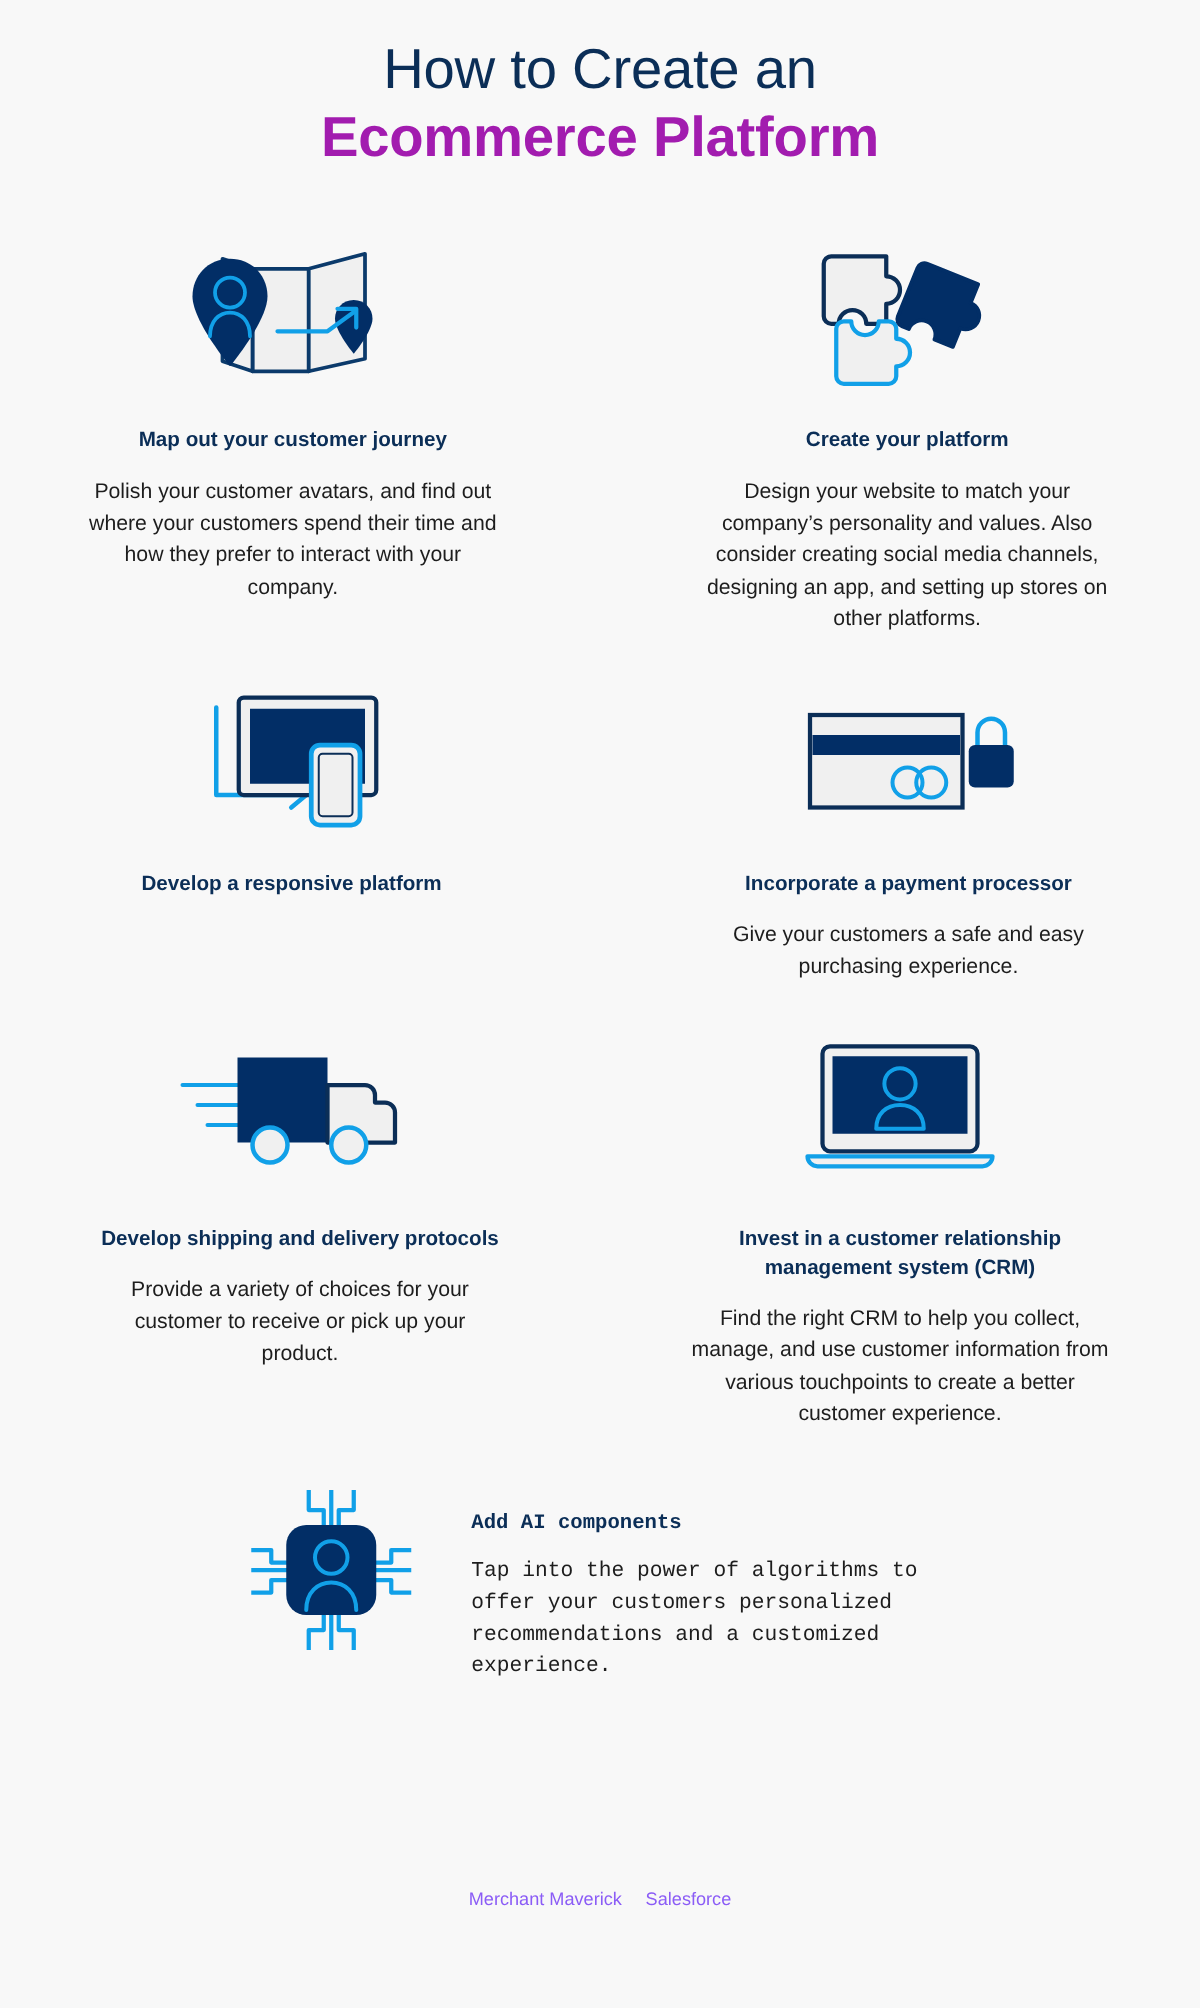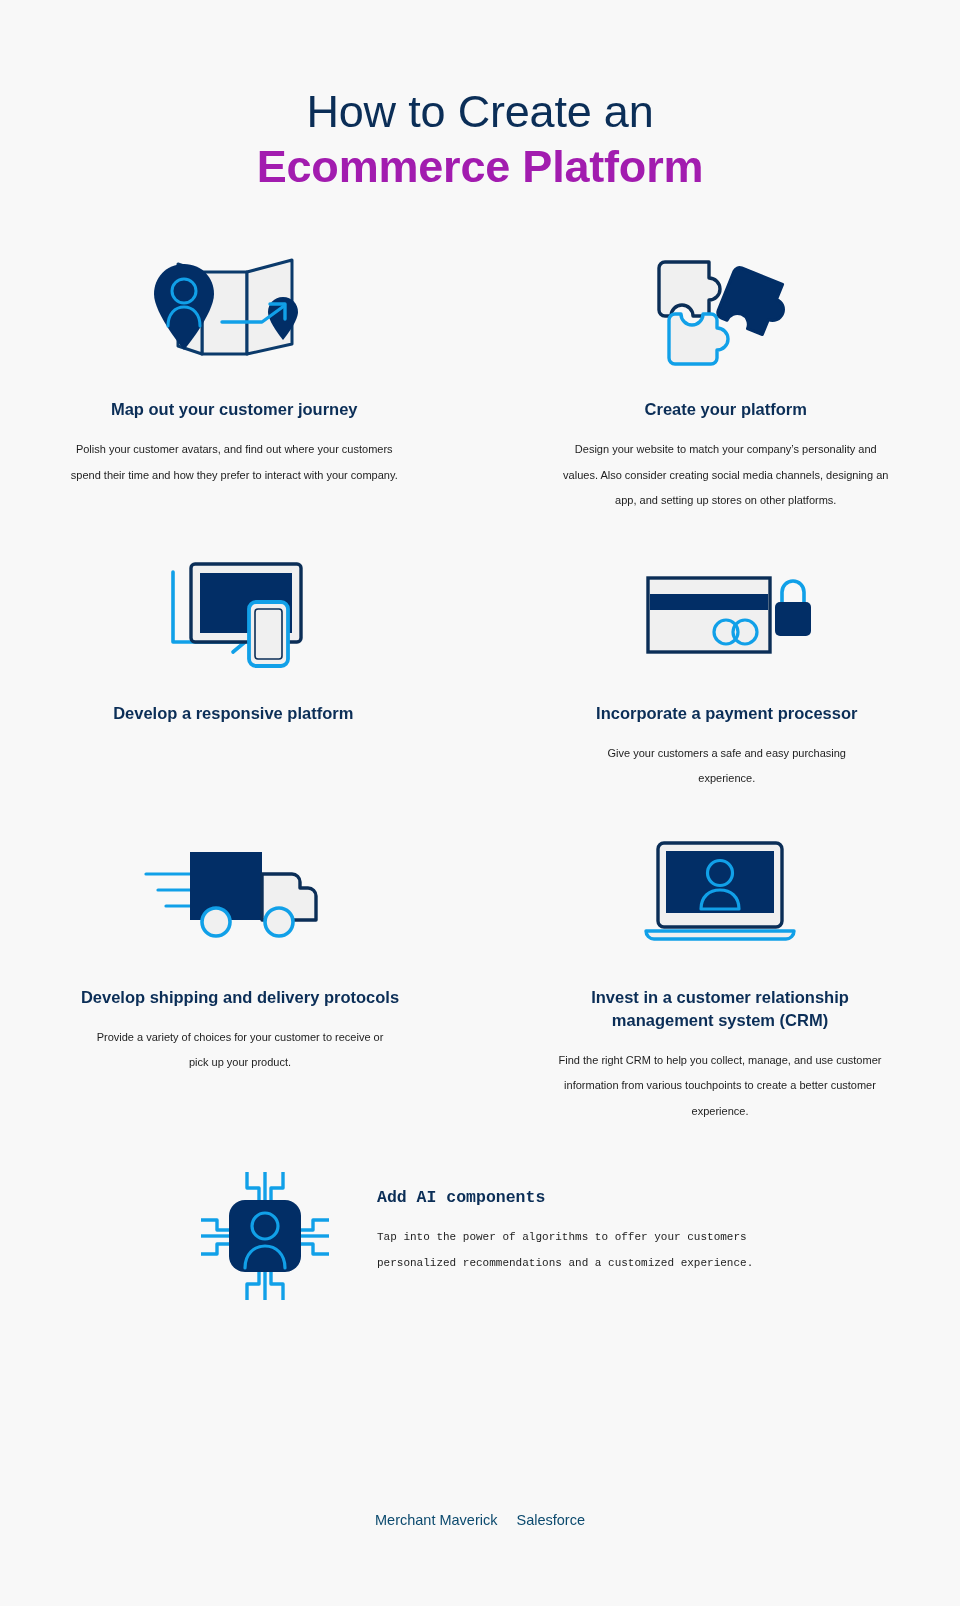--- a/index.html
+++ b/index.html
@@ -14,21 +14,21 @@
   .page {
     position: relative;
     width: 960px;
     height: 1606px;
     background: #f8f8f8;
     overflow: hidden;
   }
 
   
   .title-block {
-    padding-top: 86px;
+    padding-top: 29px;
     text-align: center;
   }
   .title-line-1 {
     font-size: 45px;
     line-height: 52px;
     font-weight: 400;
     color: #0b2e57;
     letter-spacing: -0.2px;
   }
   .title-line-2 {
@@ -66,21 +66,21 @@
   .step-heading {
     font-size: 16.5px;
     font-weight: 700;
     color: #0b2e57;
     text-align: center;
     line-height: 23px;
     margin-top: 18px;
     max-width: 340px;
   }
   .step-body {
-    font-size: 11px;
+    font-size: 17px;
     line-height: 25.5px;
     color: #1d1d1d;
     text-align: center;
     margin-top: 16px;
     max-width: 345px;
     font-weight: 400;
   }
 
   
   .row-1 { margin-bottom: 30px; gap: 23px; }
@@ -128,21 +128,21 @@
   
   .footer {
     position: absolute;
     left: 0;
     right: 0;
     bottom: 78px;
     display: flex;
     justify-content: center;
     gap: 19px;
     font-size: 14.5px;
-    color: #0c4a6e;
+    color: #8b5cf6;
   }
 </style>
 </head>
 <body>
 
 <div class="page">
 
   <div class="title-block">
     <div class="title-line-1">How to Create an</div>
     <div class="title-line-2">Ecommerce Platform</div>

